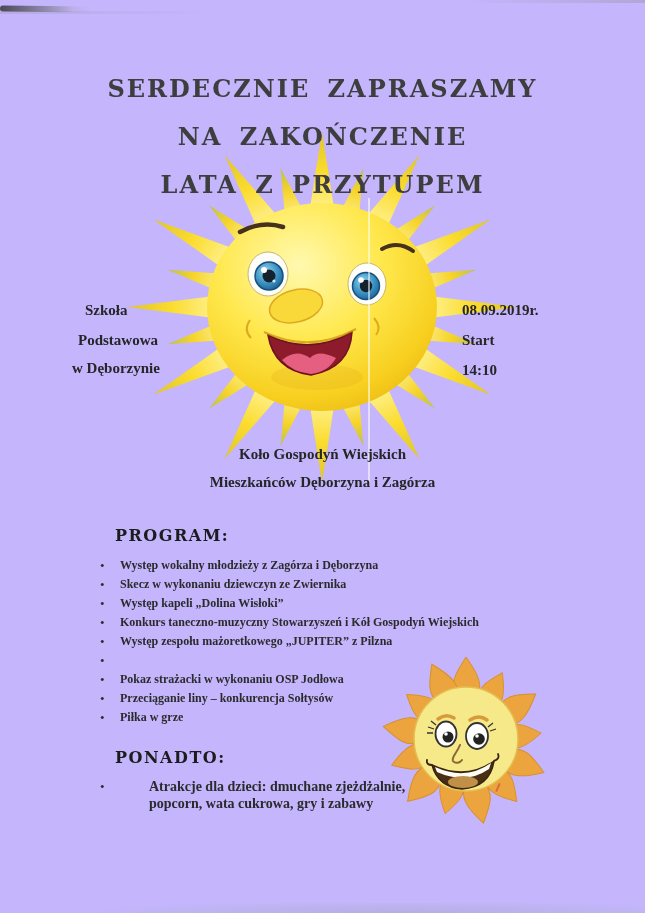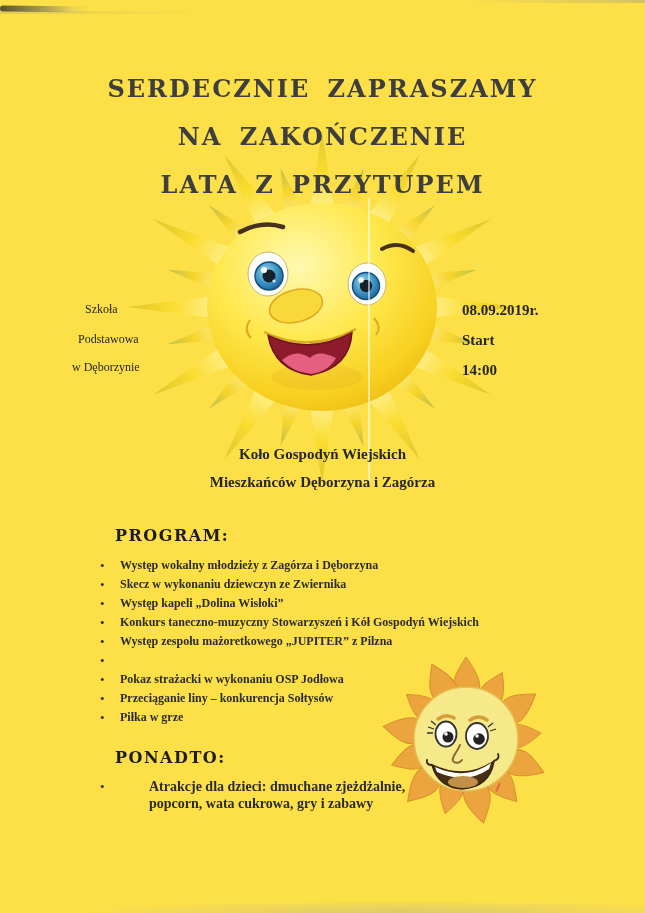--- a/index.html
+++ b/index.html
@@ -1,17 +1,17 @@
 <!DOCTYPE html>
 <html><head>
 <meta charset="utf-8">
 <style>
   html,body{margin:0;padding:0;background:#e9e9e9;}
   .page{
-    position:relative;width:645px;height:913px;background:#fde047;overflow:hidden;
+    position:relative;width:645px;height:913px;background:#c4b5fd;overflow:hidden;
     font-family:"Liberation Serif","DejaVu Serif",serif;color:#262626;
     box-shadow:0 0 4px rgba(0,0,0,.2);
   }
   
   .smudge-top{position:absolute;left:0;top:6px;width:92px;height:6px;border-radius:3px;
     background:linear-gradient(to right,rgba(45,45,45,.8),rgba(100,100,100,.45) 55%,rgba(150,150,150,.15) 80%,transparent);
     transform:rotate(.6deg);}
   .smudge-top2{position:absolute;left:0;top:11px;width:210px;height:3px;
     background:linear-gradient(to right,rgba(120,120,120,.18),transparent);}
   .edge-top-right{position:absolute;right:0;top:0;width:180px;height:3px;
@@ -25,21 +25,21 @@
   .title-line{position:absolute;left:0;width:645px;text-align:center;
     font-family:"DejaVu Serif","Liberation Serif",serif;font-weight:bold;
     font-size:24px;letter-spacing:2px;word-spacing:7px;color:#3e3e3e;white-space:nowrap;}
   .tl1{top:74px;} .tl2{top:122px;} .tl3{top:170px;}
 
   
   .sun-big{position:absolute;left:112px;top:122px;width:420px;height:380px;}
   .sun-small{position:absolute;left:374px;top:653px;width:176px;height:178px;}
 
   
-  .info{position:absolute;font-weight:normal;font-size:12px;white-space:nowrap;}
+  .info{position:absolute;font-weight:bold;font-size:15px;white-space:nowrap;}
   .li1{left:85px;top:302px;} .li2{left:78px;top:332px;} .li3{left:72px;top:360px;}
   .right-col{position:absolute;left:462px;top:302px;width:145px;text-align:left;font-weight:bold;font-size:15px;}
   .right-col div{margin-bottom:13px;white-space:nowrap;}
 
   
   .org{position:absolute;left:0;width:645px;text-align:center;font-weight:bold;font-size:15px;white-space:nowrap;}
   .org1{top:416px;} .org2{top:446px;} .org3{top:474px;}
 
   
   .sec-head{position:absolute;left:115px;font-family:"DejaVu Serif","Liberation Serif",serif;
@@ -151,21 +151,21 @@
   <div class="title-line tl2">NA ZAKOŃCZENIE</div>
   <div class="title-line tl3">LATA Z PRZYTUPEM</div>
 
   <div class="info li1">Szkoła</div>
   <div class="info li2">Podstawowa</div>
   <div class="info li3">w Dęborzynie</div>
 
   <div class="right-col">
     <div>08.09.2019r.</div>
     <div>Start</div>
-    <div>14:00</div>
+    <div>14:10</div>
   </div>
 
   <div class="org org3">Mieszkańców Dęborzyna i Zagórza</div>
   <div class="org org2">Koło Gospodyń Wiejskich</div>
 
   <div class="sec-head ph">PROGRAM:</div>
   <ul class="plist">
     <li>
         <span class="dot">•</span>
         <span class="txt">Występ wokalny młodzieży z Zagórza i Dęborzyna</span>

